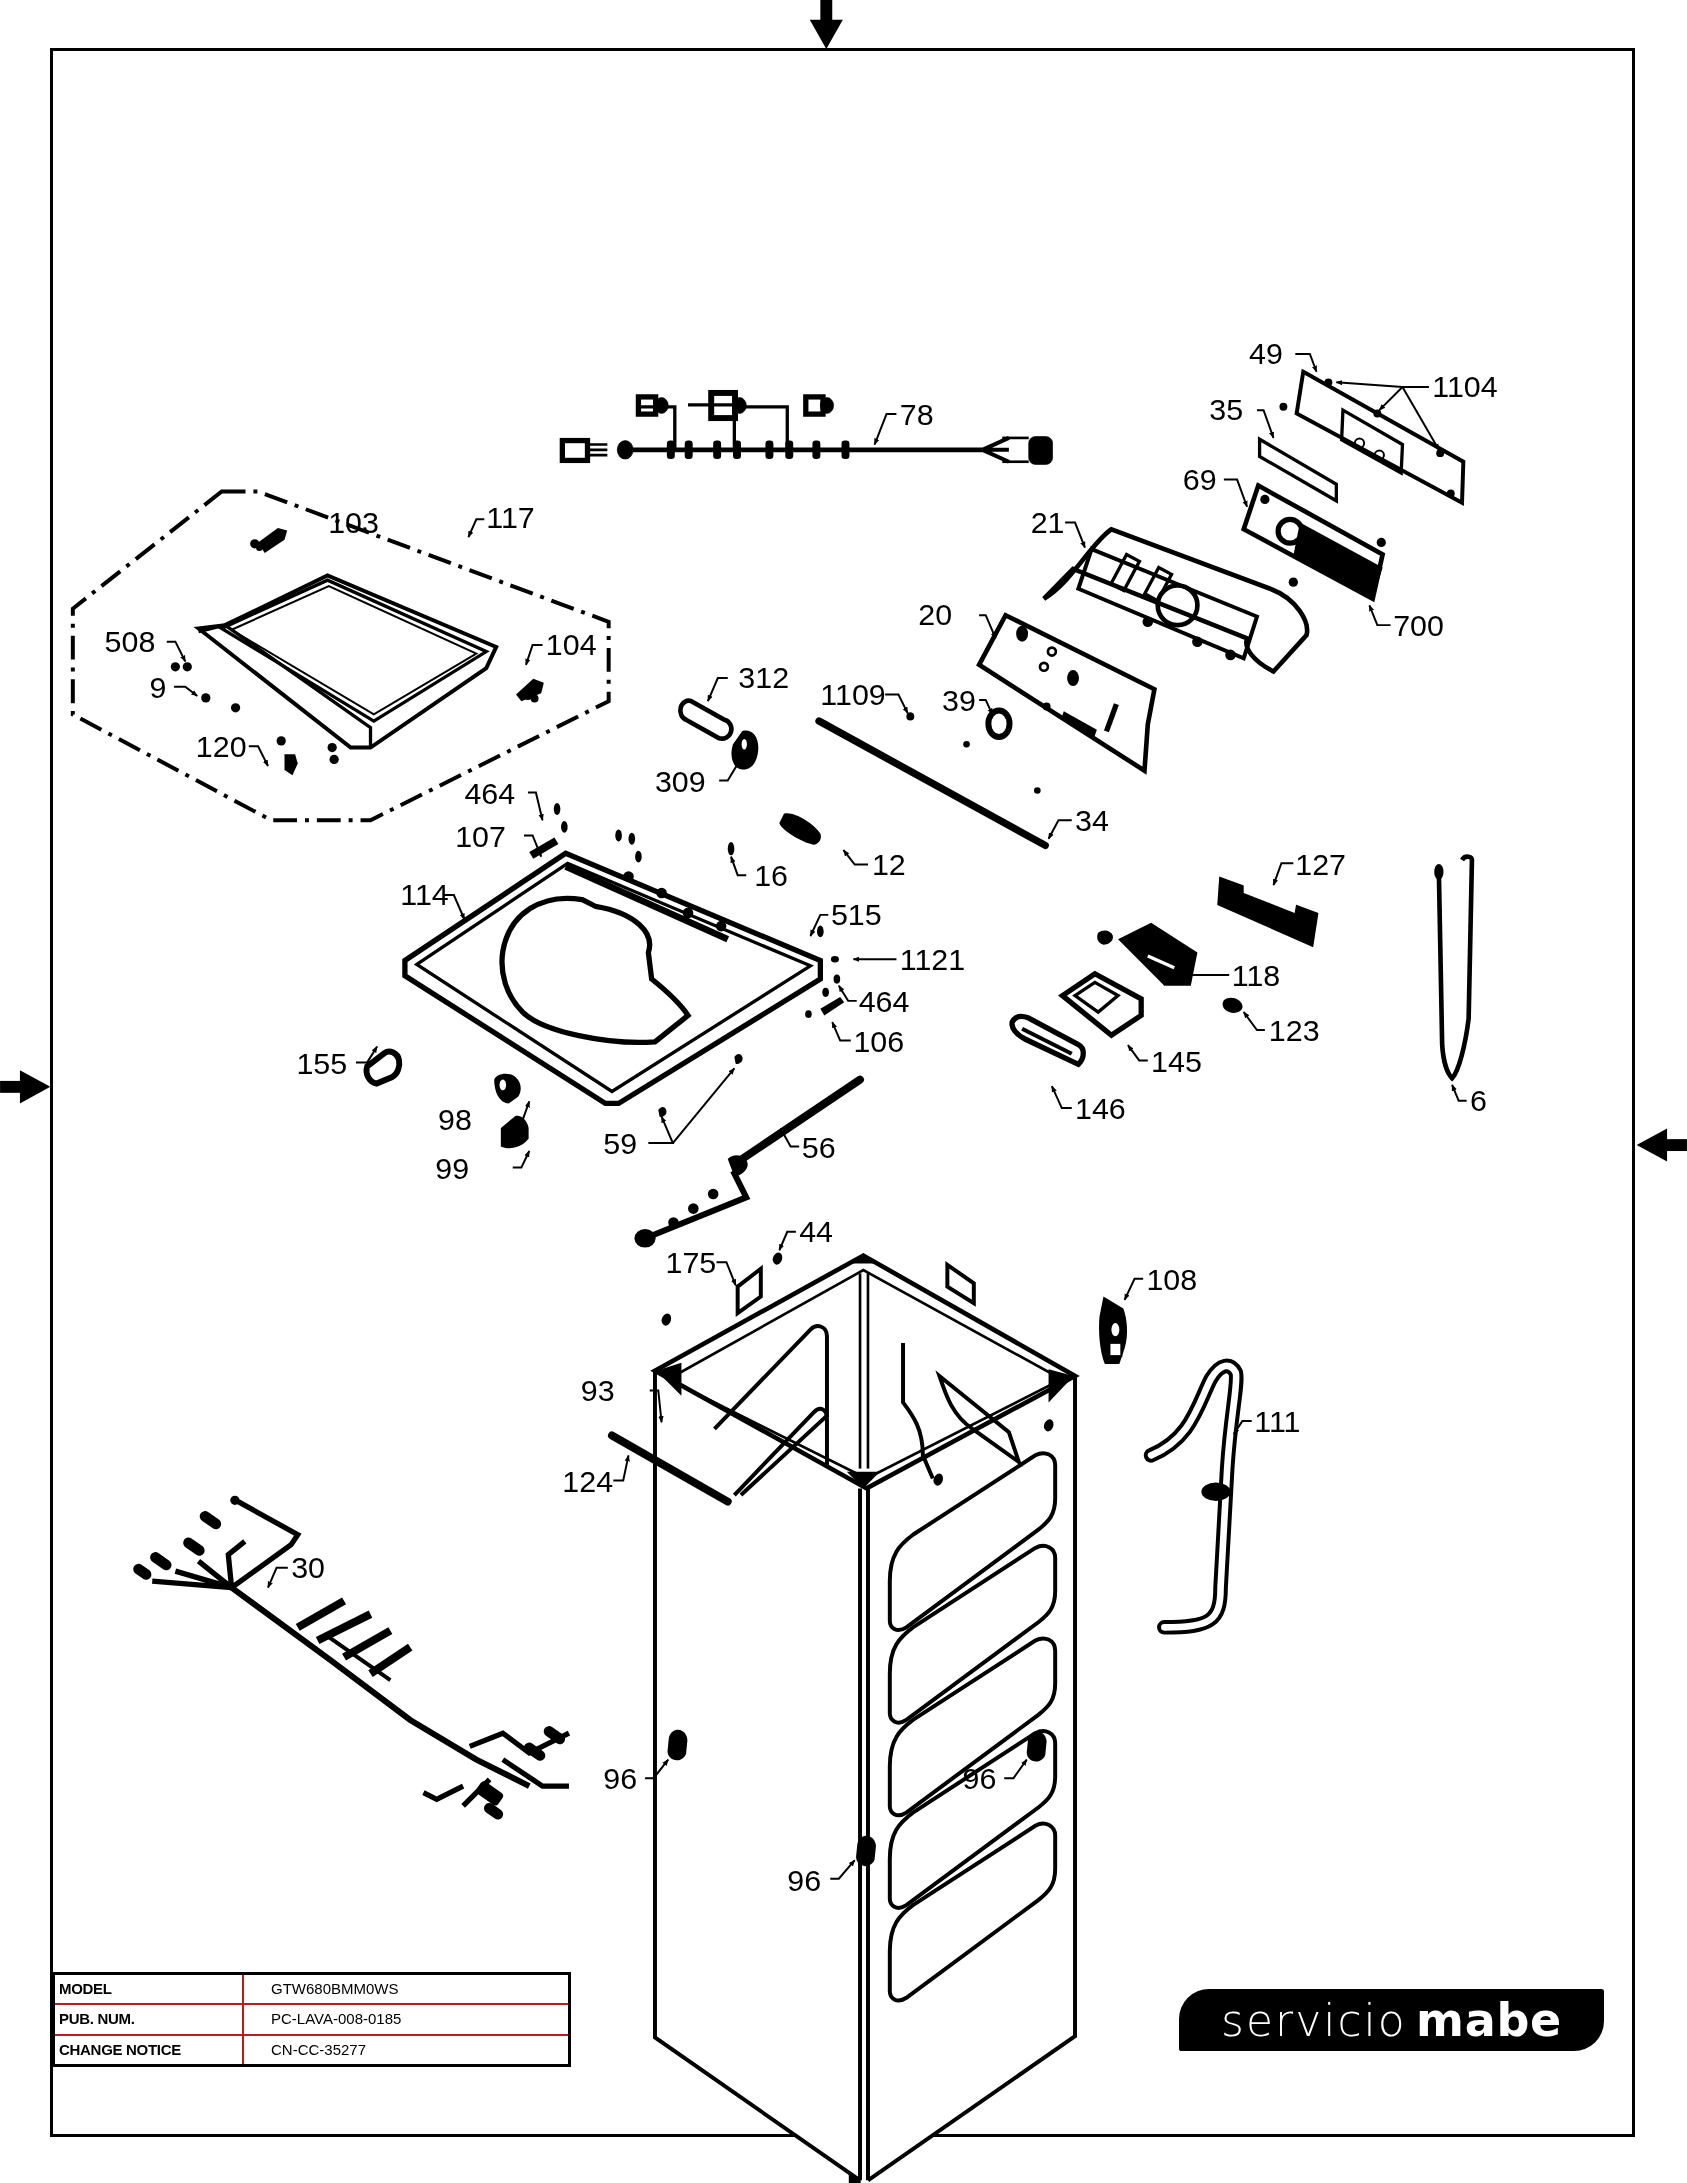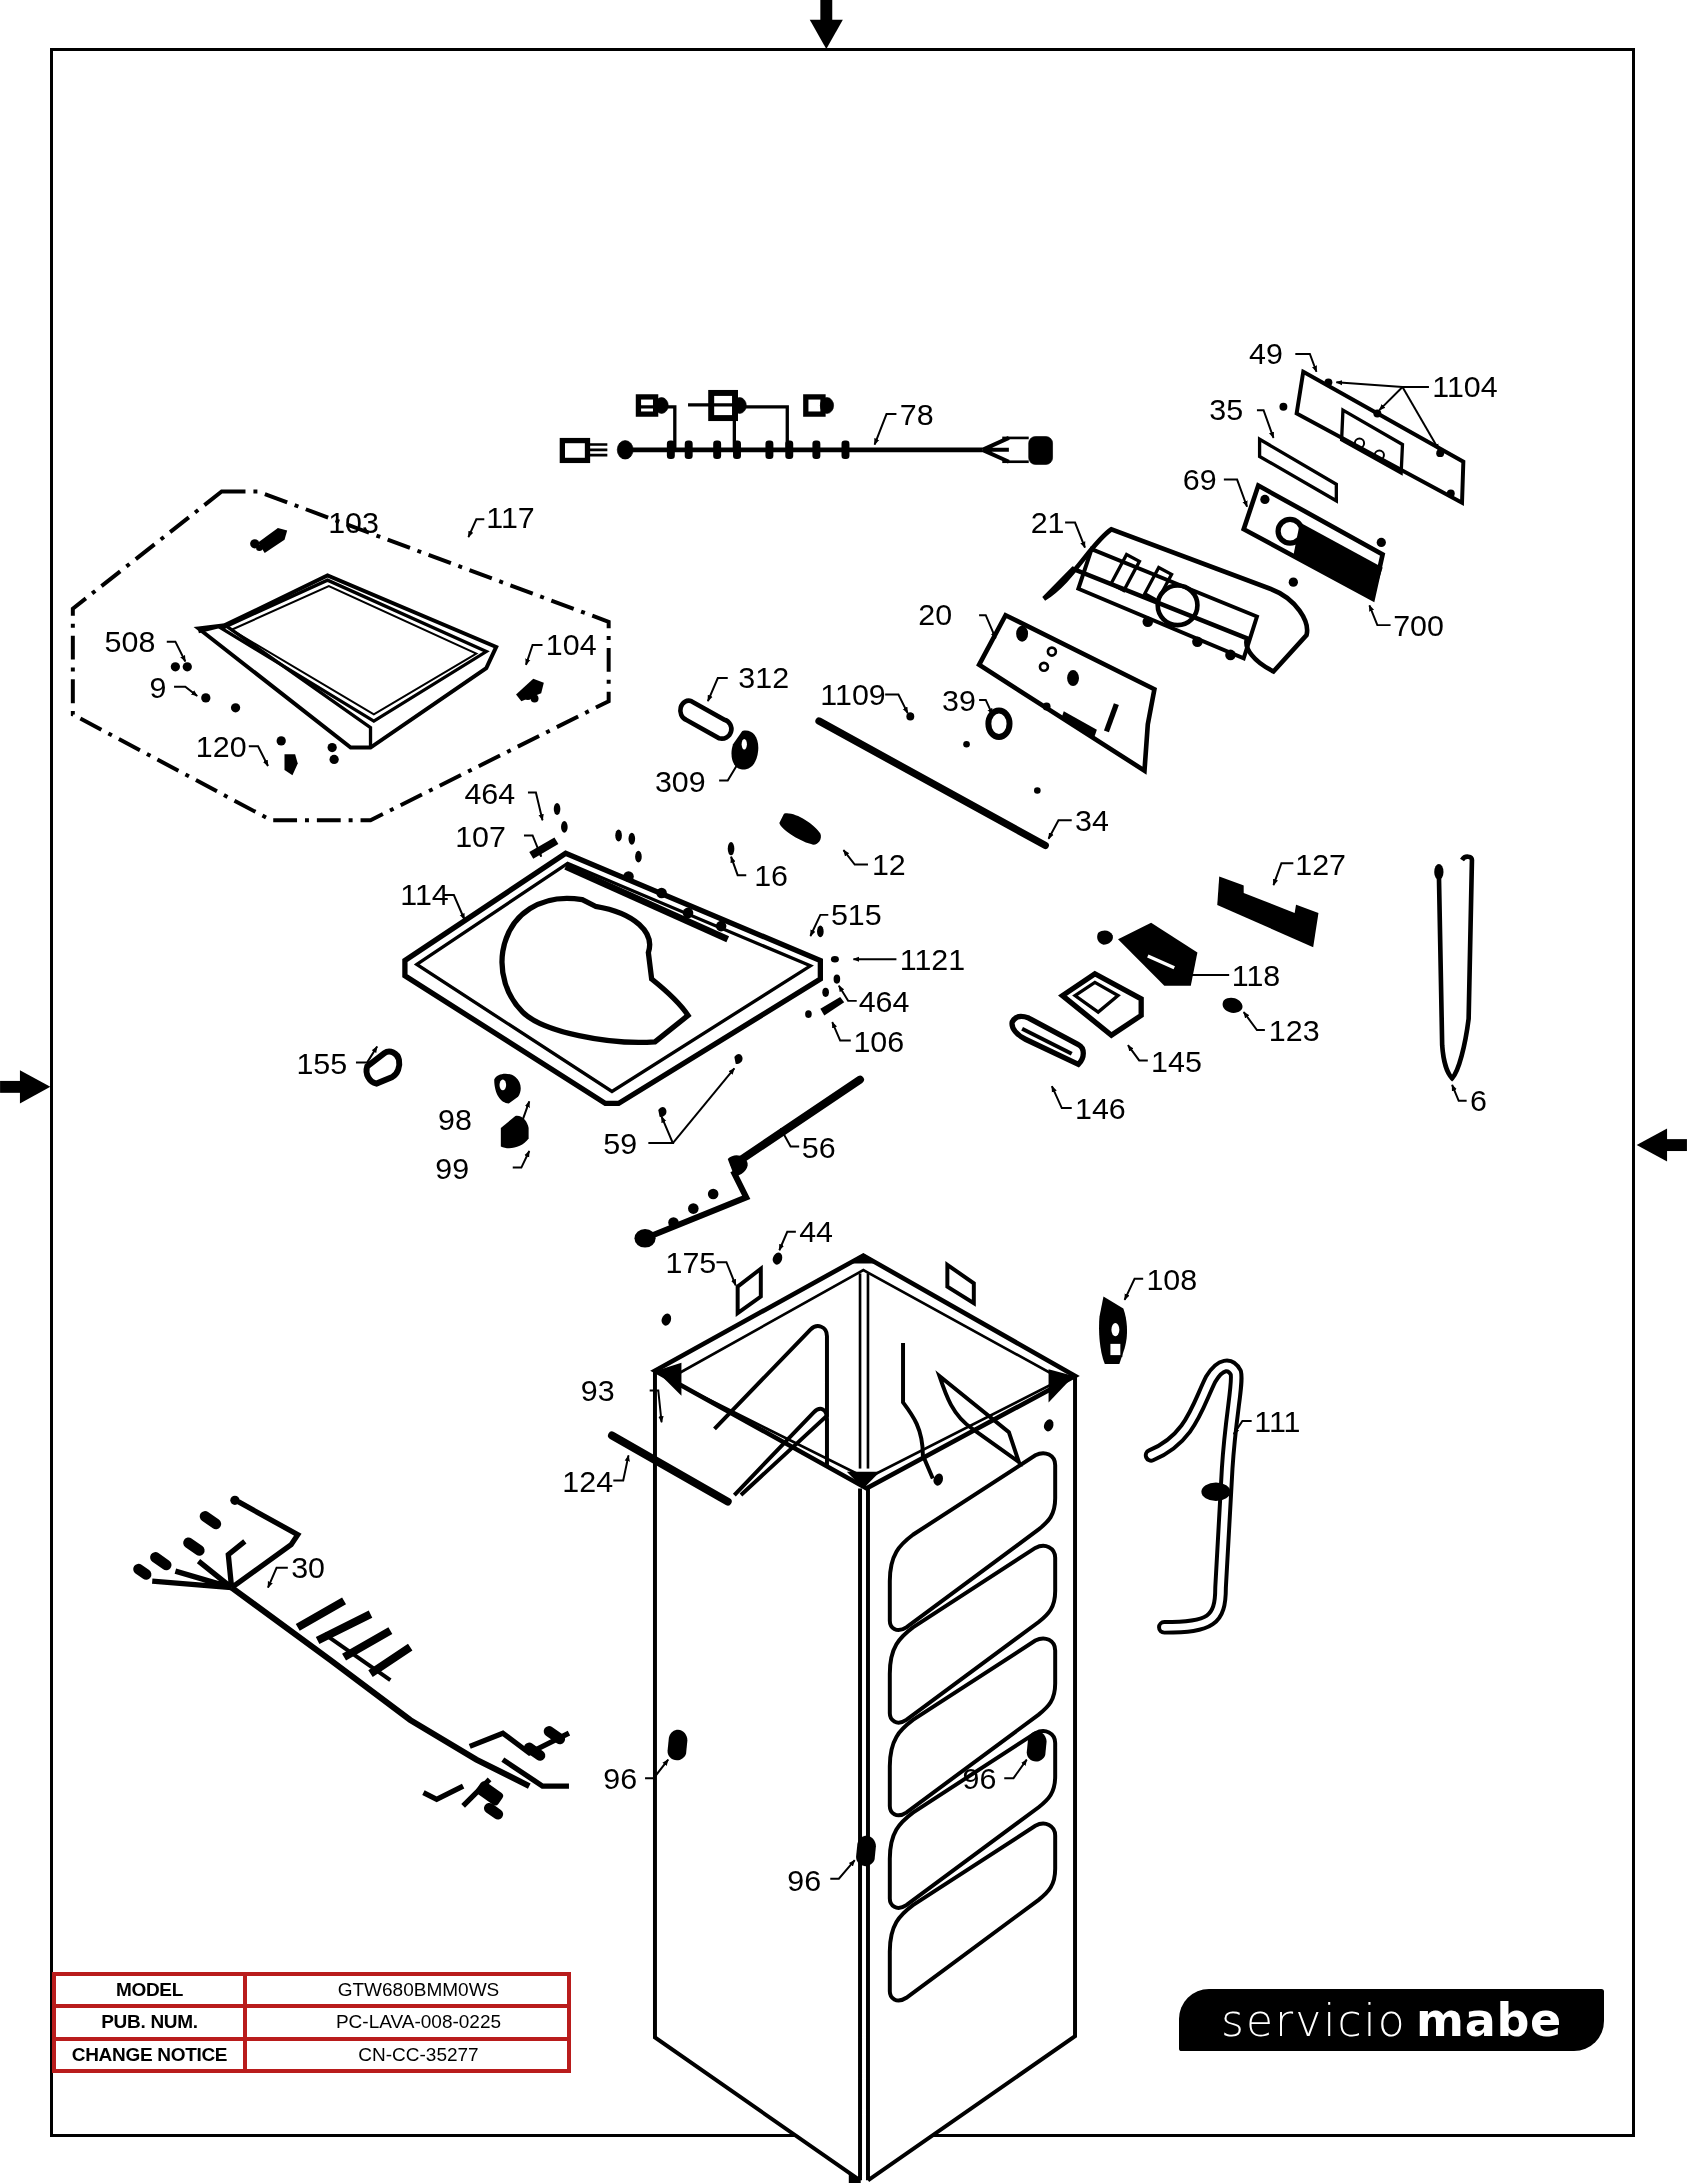--- a/index.html
+++ b/index.html
@@ -5,22 +5,22 @@
   html, body { margin:0; padding:0; background:#ffffff; }
   body { width:1687px; height:2183px; position:relative; overflow:hidden;
          font-family:"Liberation Sans", sans-serif; color:#000; }
   #sheet { position:absolute; left:0; top:0; width:1687px; height:2183px; }
   .frame { position:absolute; left:50px; top:48px; width:1585px; height:2089px;
            border:3.3px solid #000; box-sizing:border-box; }
   svg#drawing { position:absolute; left:0; top:0; }
   .callout { font-family:"Liberation Sans", sans-serif; font-size:46px; fill:#000; }
   .tb { position:absolute; left:52px; top:1972px; width:519px; border-collapse:collapse;
         border:3.3px solid #000; }
-  .tb td { border:4px solid #b91c1c; height:28.4px; padding:0 4px; font-size:19px;
-           line-height:28.4px; white-space:nowrap;text-align:center; }
+  .tb td { border:2px solid #b91c1c; height:28.4px; padding:0 4px; font-size:15px;
+           line-height:28.4px; white-space:nowrap; }
   .tb td.k { font-weight:bold; width:179px; letter-spacing:-0.3px; }
   .tb td.v { font-weight:normal;padding-left:27px; }
   .logo { position:absolute; left:1179px; top:1989px; width:425px; height:62px;
           background:#000; border-radius:30px 2.6px 30px 2.6px; display:flex;
           align-items:center; justify-content:center; }
   .logo .l1 { color:#fff; font-family:"DejaVu Sans", sans-serif; font-weight:200;
               font-size:44px; letter-spacing:2px; }
   .logo .l2 { color:#ffffff; font-family:"DejaVu Sans", sans-serif; font-weight:bold;
               font-size:46px; margin-left:9.3px; letter-spacing:0.7px; }
 </style>
@@ -436,21 +436,21 @@
   </svg>
 
   <table class="tb">
     <tbody>
         <tr>
       <td class="k">MODEL</td>
       <td class="v">GTW680BMM0WS</td>
     </tr>
     <tr>
       <td class="k">PUB. NUM.</td>
-      <td class="v">PC-LAVA-008-0225</td>
+      <td class="v">PC-LAVA-008-0185</td>
     </tr>
     <tr>
       <td class="k">CHANGE NOTICE</td>
       <td class="v">CN-CC-35277</td>
     </tr>
   </tbody>
     </table>
 
   <div class="logo">
     <span class="l1">servicio</span>

